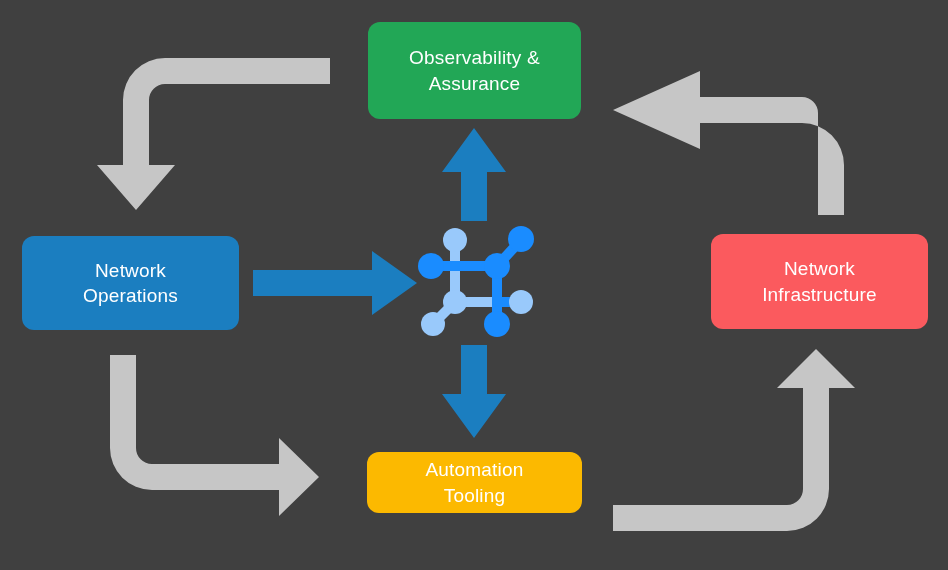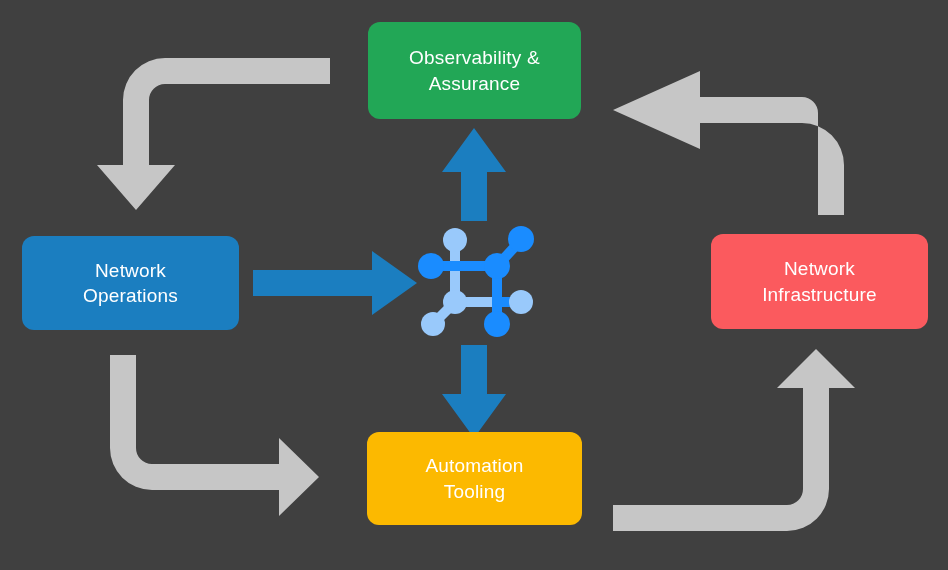--- a/index.html
+++ b/index.html
@@ -8,21 +8,21 @@
   #stage{position:relative;width:948px;height:570px;background:#404040;}
 
   .box{position:absolute;display:flex;align-items:center;justify-content:center;
        text-align:center;color:#ffffff;border-radius:12px;
        font-size:19px;line-height:1.32;font-weight:400;letter-spacing:.2px;
        padding:0 10px;box-sizing:border-box;white-space:pre-line;}
 
   #box-observability{left:368px;top:22px;width:213px;height:97px;background:#22a756;}
   #box-network-operations{left:22px;top:236px;width:217px;height:94px;background:#1b7ec0;}
   #box-network-infrastructure{left:711px;top:234px;width:217px;height:95px;background:#fb5a5e;}
-  #box-automation-tooling{left:367px;top:432px;width:215px;height:93px;background:#fcb900;}
+  #box-automation-tooling{left:367px;top:452px;width:215px;height:61px;background:#fcb900;}
 
   svg.layer{position:absolute;left:0;top:0;width:948px;height:570px;}
 </style>
 </head>
 <body>
 
 <div id="stage">
 
   <svg class="layer" viewBox="0 0 948 570">
 

